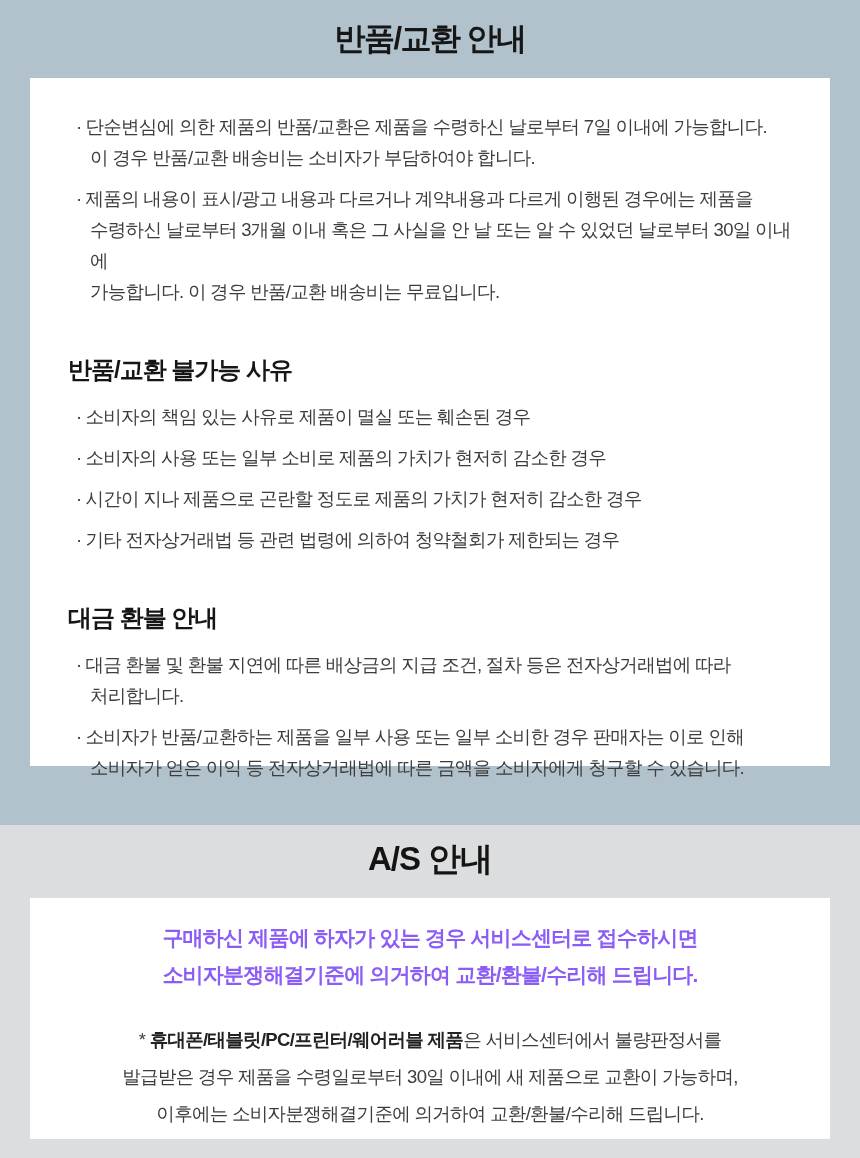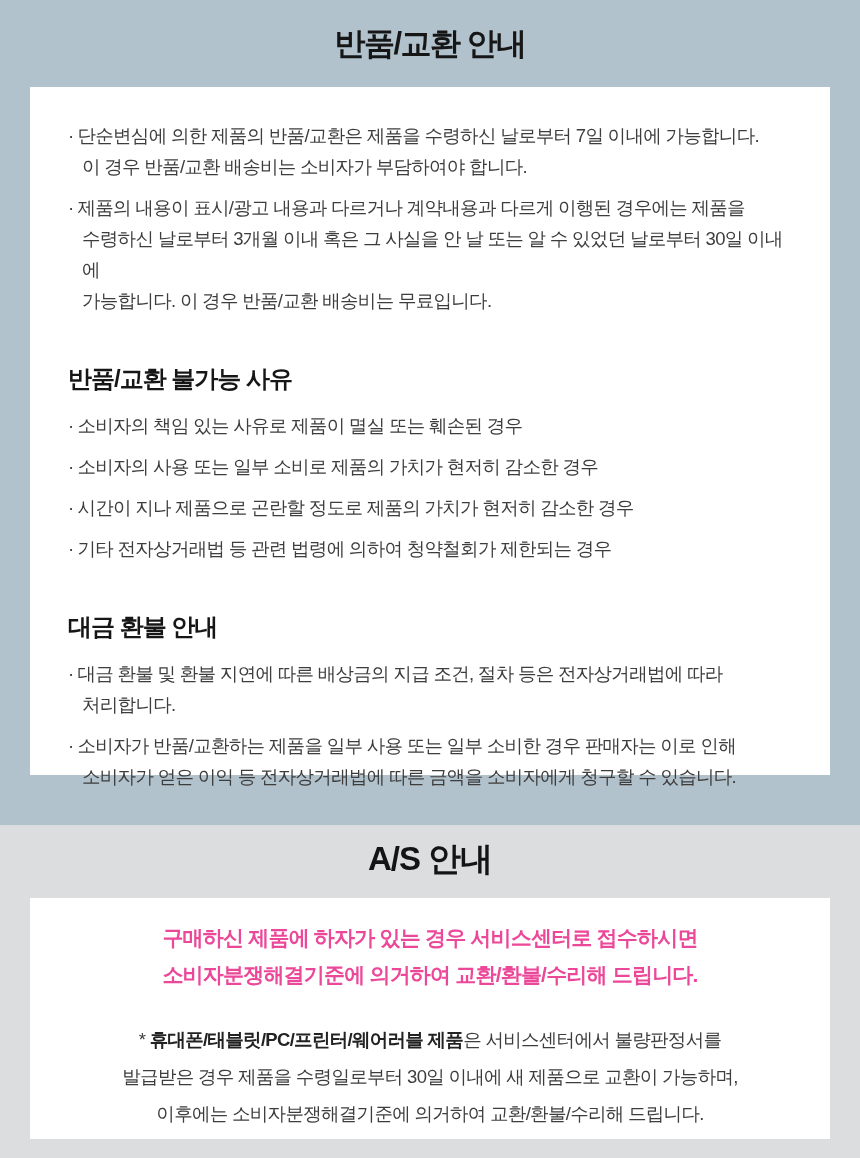--- a/index.html
+++ b/index.html
@@ -10,21 +10,21 @@
   }
 
   
   .top-section {
     background: #b2c2cc;
     height: 825px;
     box-sizing: border-box;
     overflow: hidden;
   }
   .top-header {
-    height: 87px;
+    height: 78px;
     display: flex;
     align-items: center;
     justify-content: center;
   }
   .page-title {
     margin: 0;
     font-size: 31px;
     font-weight: bold;
     color: #161616;
     letter-spacing: -1.5px;
@@ -38,21 +38,21 @@
   }
   .sec-heading {
     margin: 0 0 15px 0;
     font-size: 24px;
     font-weight: bold;
     color: #161616;
     letter-spacing: -1px;
   }
   .sec-heading.not-first { margin-top: 47px; }
   .bullet {
-    margin: 0 0 10px 0;
+    margin: 0 0 10px 8px;
     font-size: 18.5px;
     line-height: 31px;
     color: #3d3d3d;
     letter-spacing: -0.7px;
     padding-left: 14px;
     text-indent: -14px;
   }
   .bullet .dot { margin-right: 4px; }
 
   
@@ -78,21 +78,21 @@
     display: flex;
     align-items: center;
     justify-content: center;
   }
   .as-card-text {
     margin: 0;
     text-align: center;
     font-size: 21px;
     font-weight: bold;
     line-height: 37px;
-    color: #ec4899;
+    color: #8b5cf6;
     letter-spacing: -0.8px;
   }
   .as-note {
     background: #ffffff;
     margin: 0 30px;
     height: 125px;
     display: flex;
     align-items: center;
     justify-content: center;
   }

